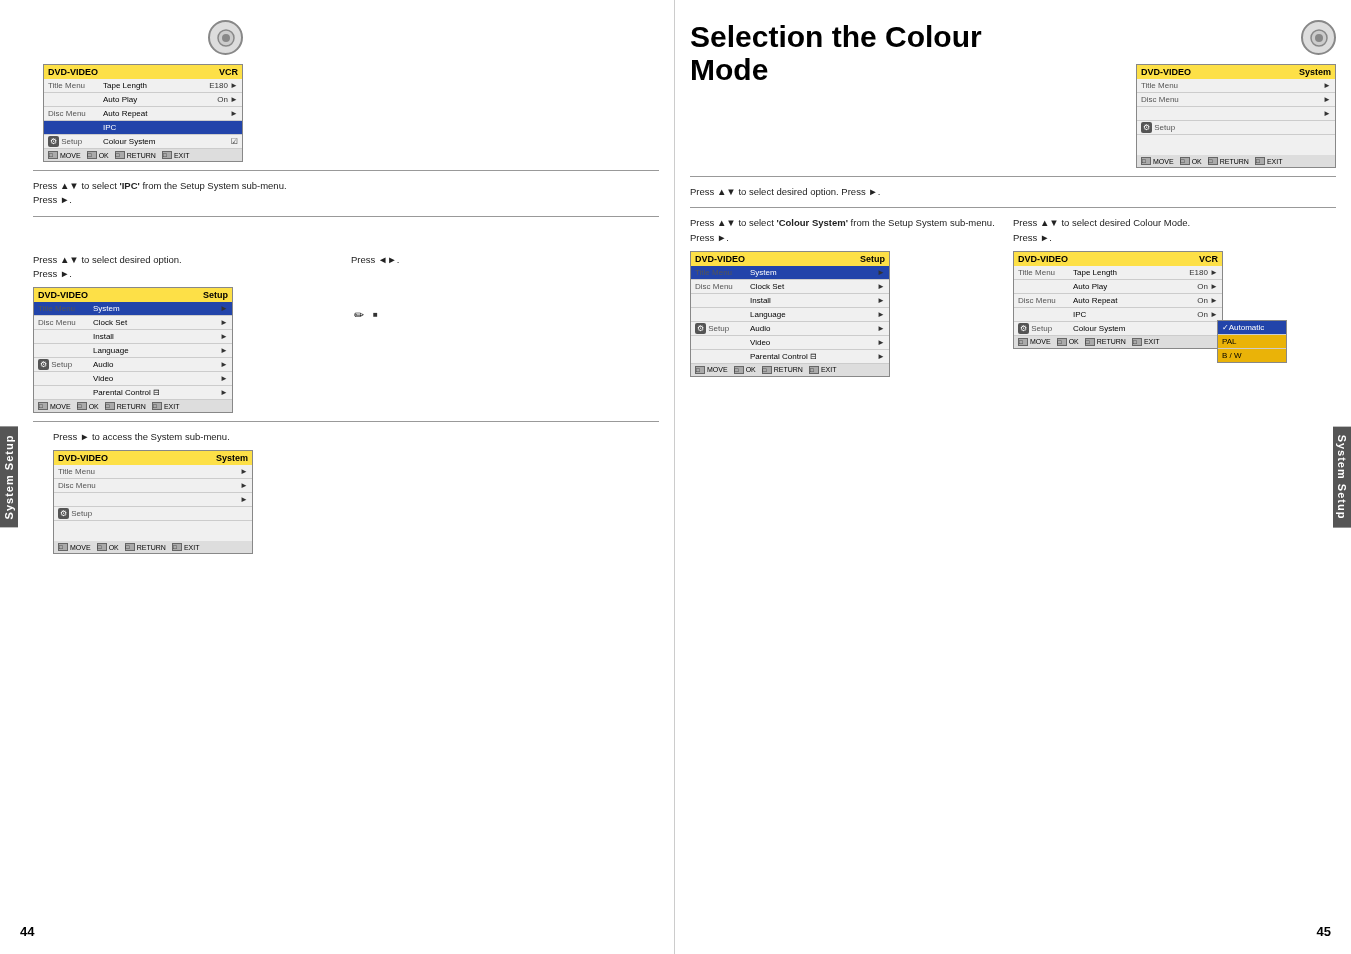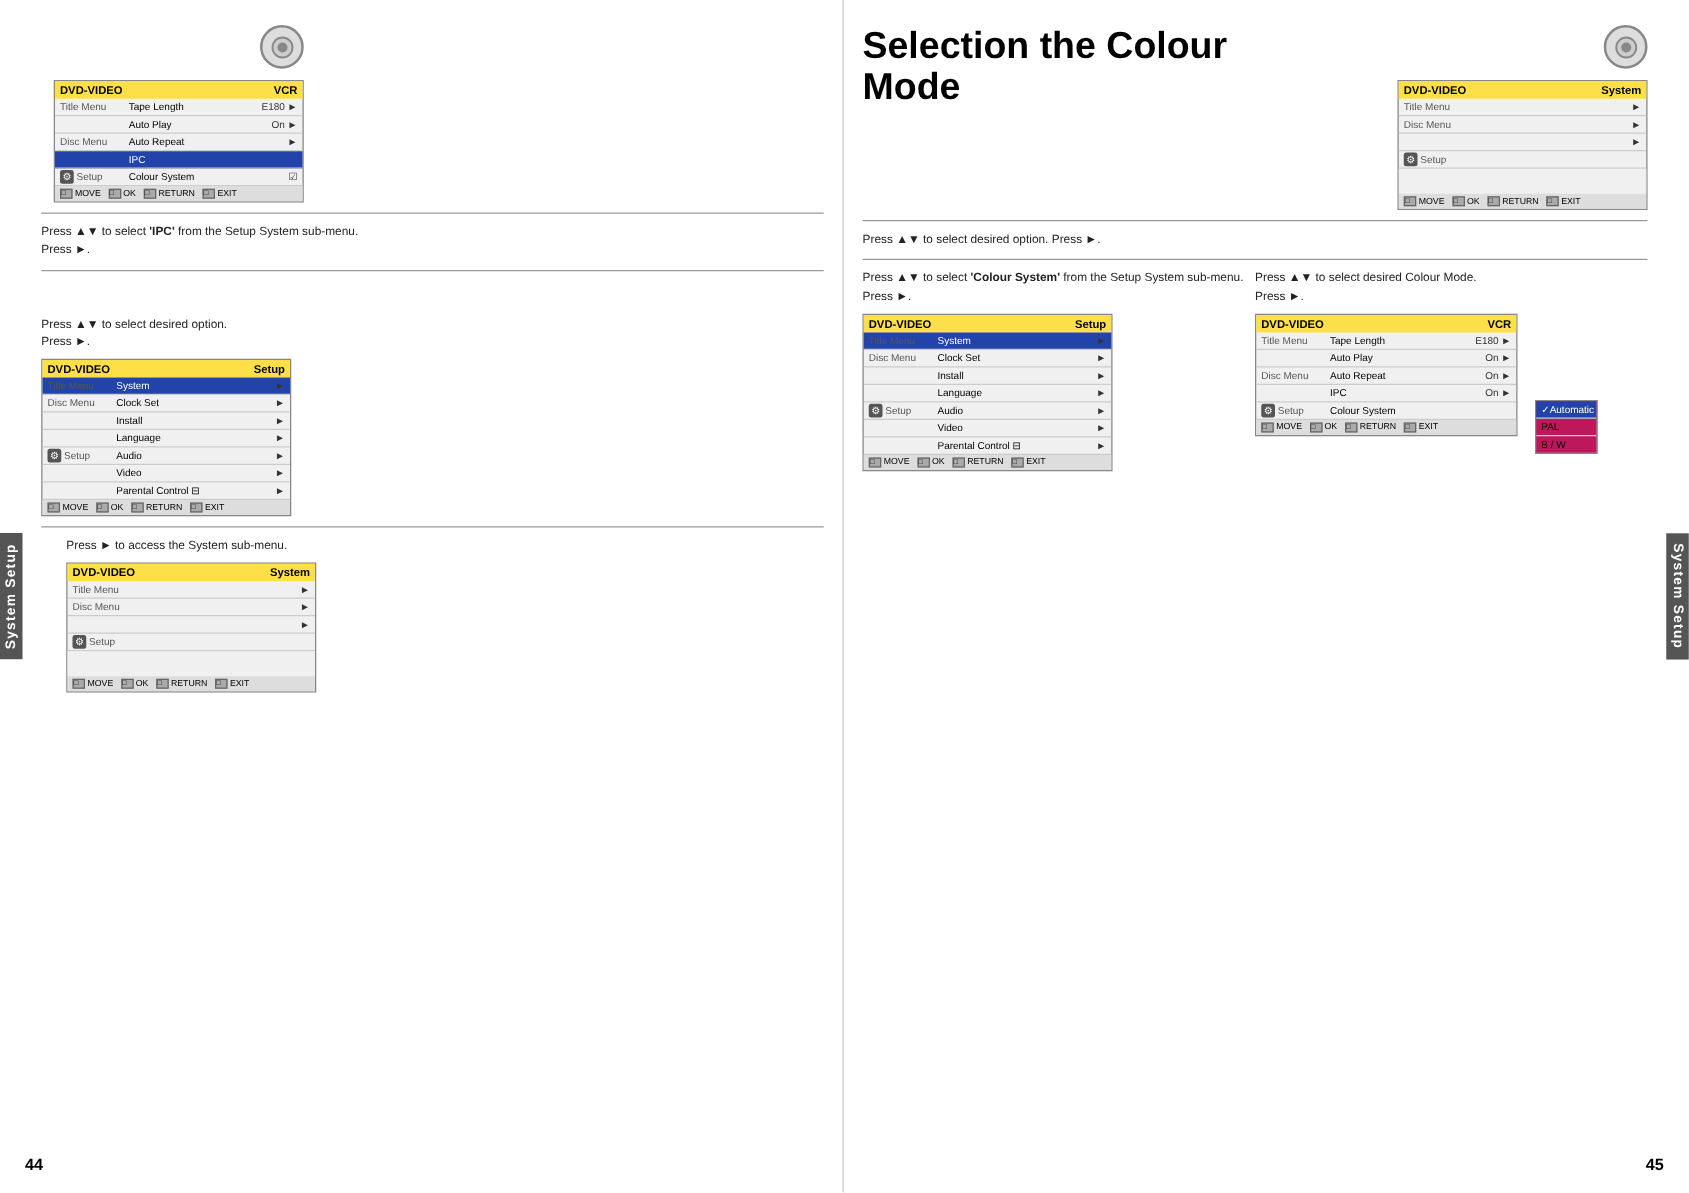--- a/index.html
+++ b/index.html
@@ -169,21 +169,21 @@
       align-items: center;
       justify-content: center;
       font-size: 12px;
     }
 
     
     .left-inner {
       margin-left: 18px;
     }
     .right-inner {
-      margin-right: 18px;
+      margin-right: 0;
     }
 
     
     .step-text {
       font-size: 9.5px;
       line-height: 1.5;
       color: #222;
     }
   </style>
 </head>
@@ -308,20 +308,29 @@
             <span class="row-label"></span>
             <span class="row-item">Parental Control ⊟</span>
             <span class="row-arrow">►</span>
           </div>
           <div class="dvd-menu-footer">
             <span><span class="footer-icon">□</span>MOVE</span>
             <span><span class="footer-icon">□</span>OK</span>
             <span><span class="footer-icon">□</span>RETURN</span>
             <span><span class="footer-icon">□</span>EXIT</span>
           </div>
+        </div>
+      </div>
+      <div style="flex:1;">
+        <div class="step-text">
+          Press <strong>◄►</strong>.
+        </div>
+        <div style="margin-top:40px; display:flex; align-items:center; gap:6px;">
+          <div class="note-icon">✏</div>
+          <span style="font-size:8px; color:#333;">■</span>
         </div>
       </div>
     </div>
 
     <hr class="divider">
 
     <div style="display:flex; align-items:flex-start; gap:10px;padding-left:20px;">
       <div style="flex:0 0 auto;">
         <div class="step-text">
           Press <strong>►</strong> to access the System sub-menu.
@@ -526,21 +535,21 @@
             <span class="row-label"></span>
             <span class="row-item">IPC</span>
             <span class="row-arrow">On ►</span>
           </div>
           <div class="dvd-menu-row" style="position:relative;">
             <span class="row-label" style="display:flex;align-items:center;">
               <span style="font-size:8px; background:#555; color:white; padding:1px 2px; border-radius:2px; margin-right:2px;">⚙</span>Setup
             </span>
             <span class="row-item">Colour System</span>
 
-            <div style="position:absolute; right:-65px; top:-2px; background:#be185d; border:1px solid #888; width:50px; z-index:10; font-size:8px;">
+            <div style="position:absolute; right:-65px; top:-2px; background:#eab308; border:1px solid #888; width:70px; z-index:10; font-size:8px;">
               <div style="padding:2px 4px; background:#2244aa; color:white; border-bottom:1px solid #ccc;">✓Automatic</div>
               <div style="padding:2px 4px; border-bottom:1px solid #ccc;">PAL</div>
               <div style="padding:2px 4px;">B / W</div>
             </div>
           </div>
           <div class="dvd-menu-footer">
             <span><span class="footer-icon">□</span>MOVE</span>
             <span><span class="footer-icon">□</span>OK</span>
             <span><span class="footer-icon">□</span>RETURN</span>
             <span><span class="footer-icon">□</span>EXIT</span>

